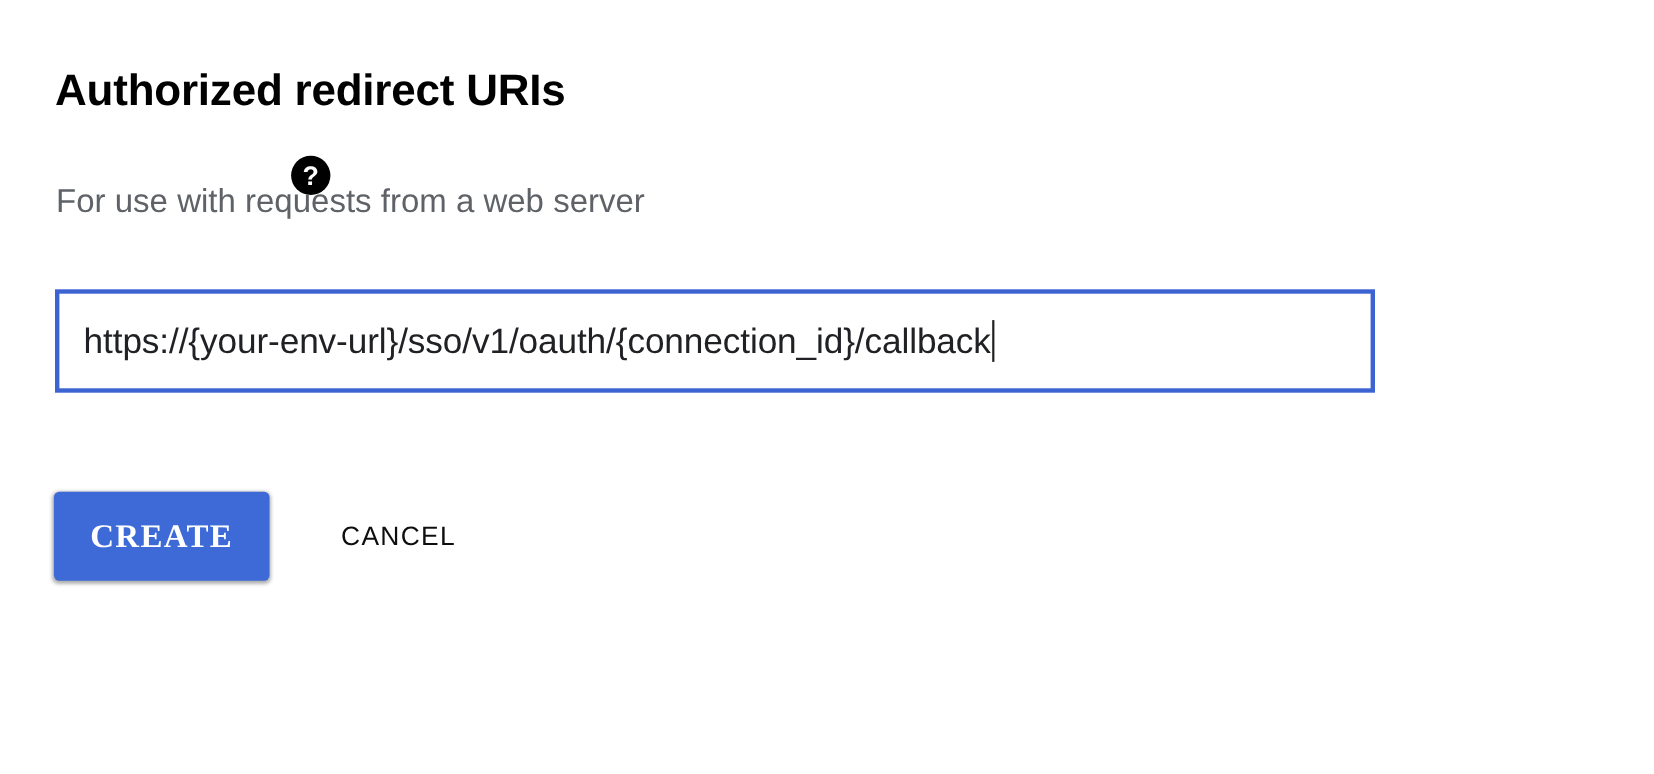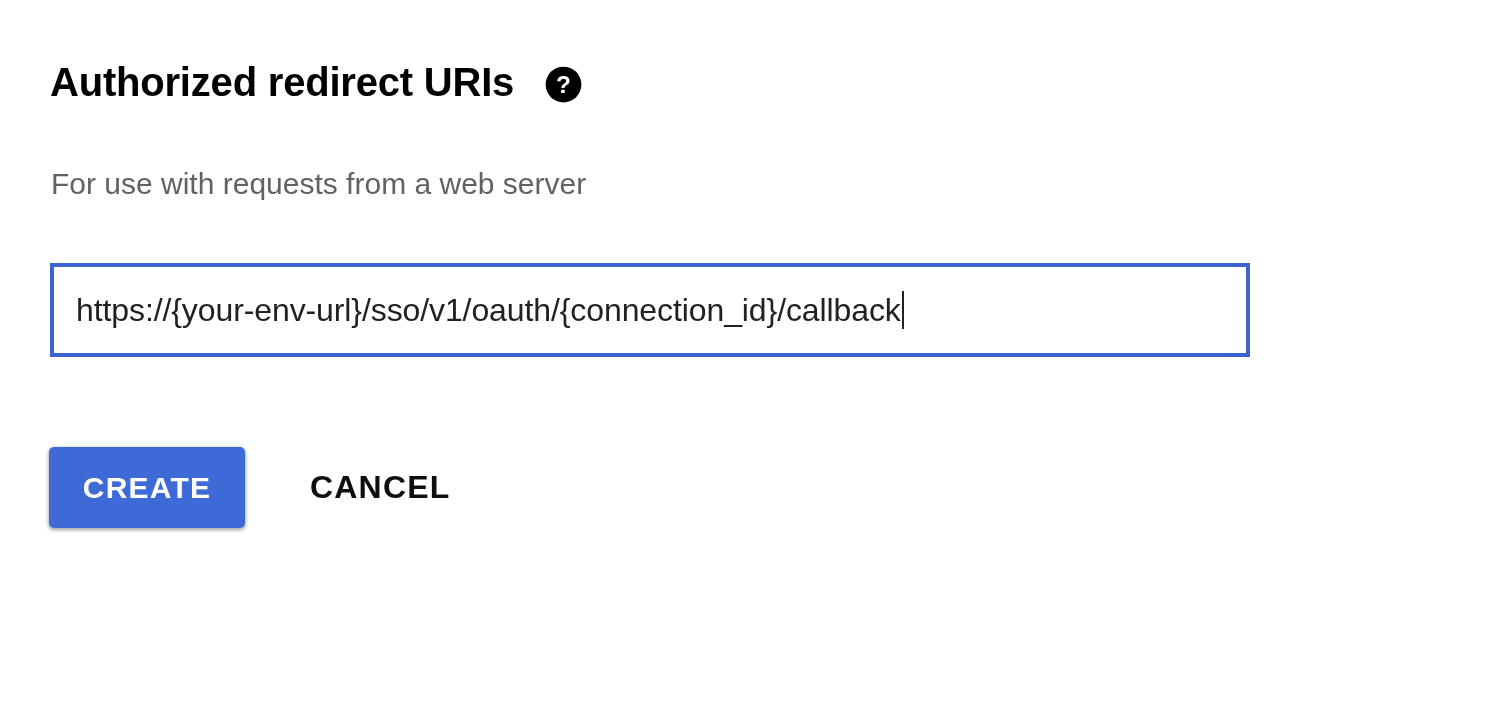--- a/index.html
+++ b/index.html
@@ -23,20 +23,21 @@
   }
 
   
   .heading-row {
     position: absolute;
     left: 50px;
     top: 58px;
     display: flex;
     align-items: center;
     gap: 30px;
+    flex-direction: column;
   }
   .section-title {
     font-size: 40px;
     line-height: 48px;
     font-weight: 700;
     color: #000000;
     letter-spacing: -0.2px;
     white-space: nowrap;
   }
   .help-icon {
@@ -103,40 +104,40 @@
     align-items: center;
   }
   .btn-create {
     width: 196px;
     height: 81px;
     box-sizing: border-box;
     background: #3d6ad6;
     color: #ffffff;
     border: none;
     border-radius: 5px;
-    font-family: Liberation Sans, sans-serif;
+    font-family: Liberation Serif, serif;
     font-size: 30px;
     font-weight: 700;
     letter-spacing: 1.2px;
     cursor: pointer;
     box-shadow: 0 2px 4px rgba(60, 64, 67, 0.35),
                 0 1px 3px 1px rgba(60, 64, 67, 0.18);
     display: flex;
     align-items: center;
     justify-content: center;
   }
   .btn-cancel {
     margin-left: 65px;
     height: 81px;
     background: transparent;
     border: none;
     color: #0e0e0e;
     font-family: "Liberation Sans", sans-serif;
-    font-size: 32px;
-    font-weight: 700;
+    font-size: 24px;
+    font-weight: 400;
     letter-spacing: 1.2px;
     cursor: pointer;
     padding: 0;
     display: flex;
     align-items: center;
   }
 </style>
 </head>
 <body>
 

